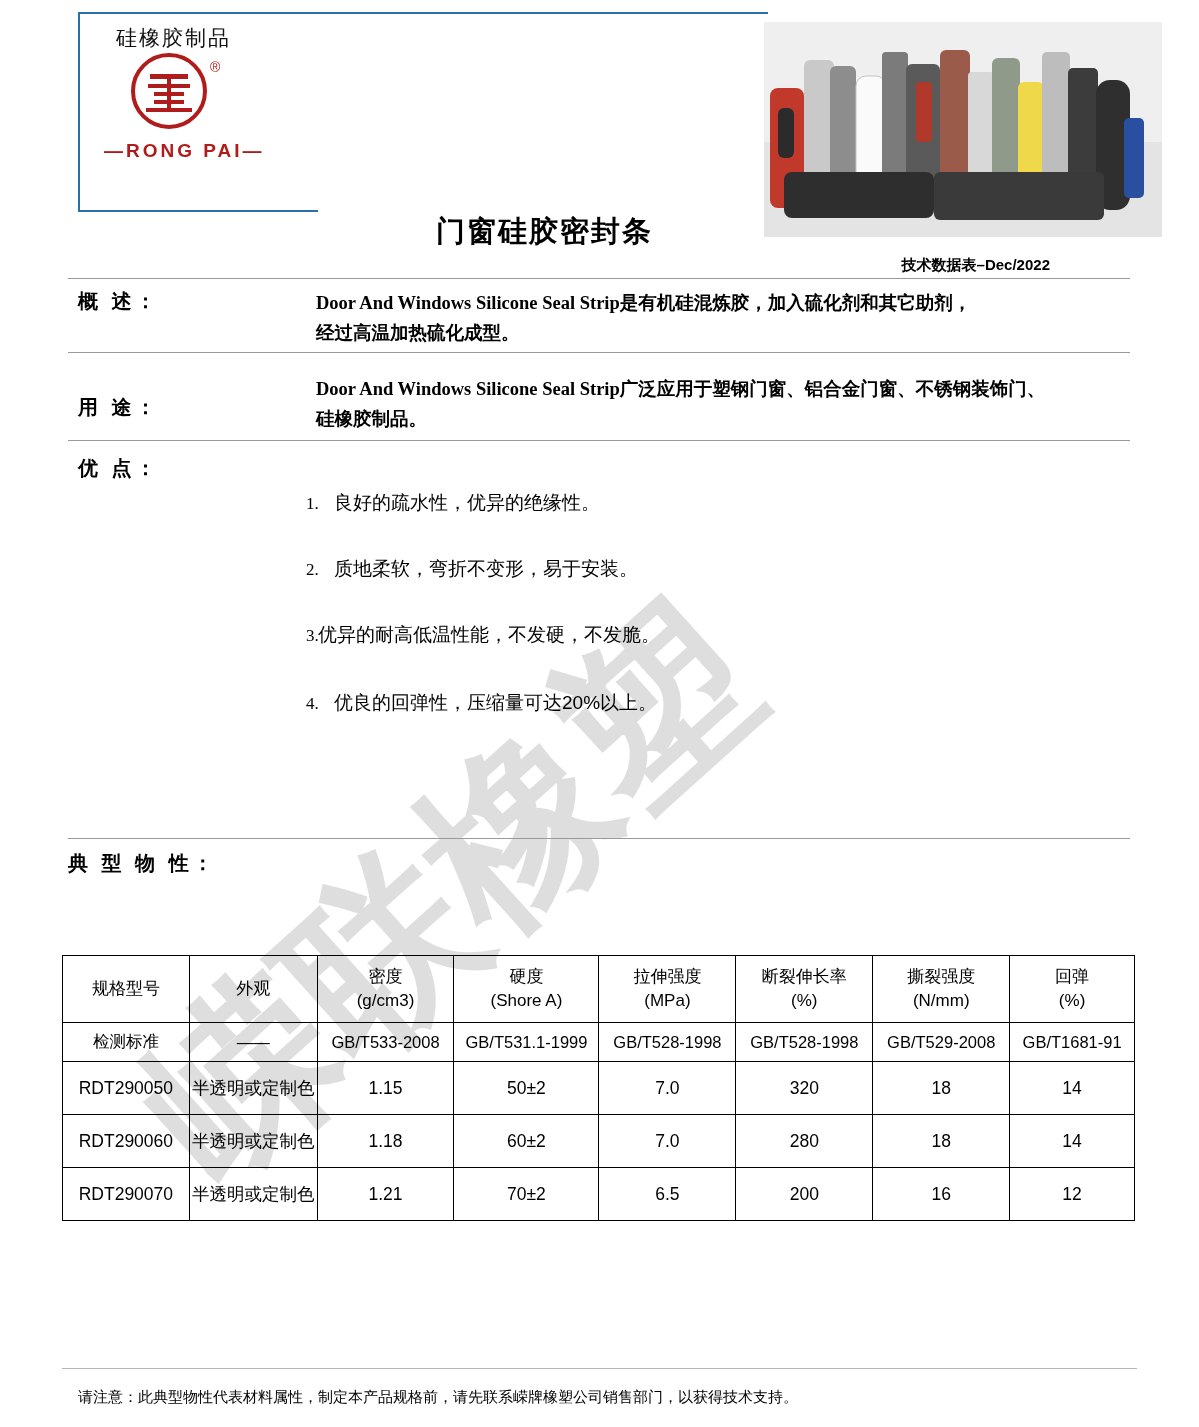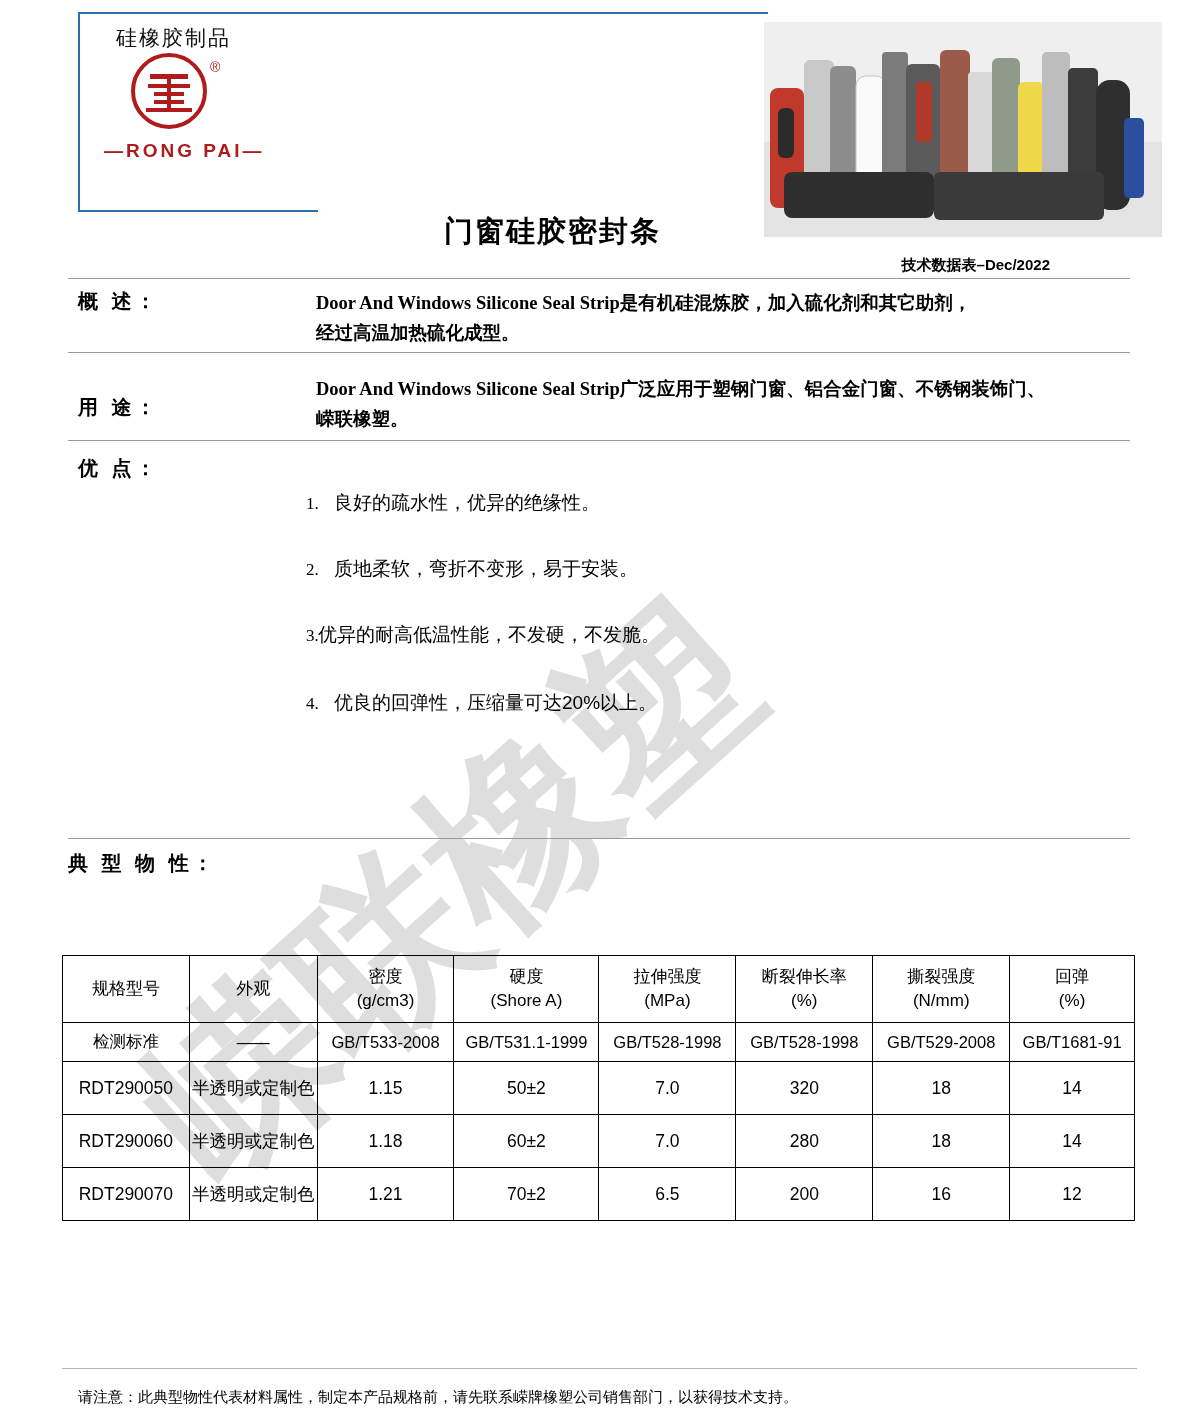--- a/index.html
+++ b/index.html
@@ -98,21 +98,20 @@
     font-family: "Liberation Serif", serif;
     letter-spacing: 0px;
   }
   .title-cn {
     position: absolute;
     left: 420px; top: 212px;
     font-size: 29px;
     font-weight: bold;
     font-family: "Liberation Sans", sans-serif;
     letter-spacing: 2px;
-    margin-left: 8px;
   }
   .datasheet-date {
     position: absolute;
     right: 165px; top: 256px;
     font-size: 15px;
     font-weight: bold;
     font-family: "Liberation Sans", sans-serif;
   }
 
   
@@ -285,21 +284,21 @@
 
   <div class="sec-label" style="left:78px; top:288px;">概 述：</div>
   <div class="sec-body" style="left:316px; top:288px; width:800px;">
     <div>Door And Windows Silicone Seal Strip是有机硅混炼胶，加入硫化剂和其它助剂，</div>
     <div>经过高温加热硫化成型。</div>
   </div>
 
   <div class="sec-label" style="left:78px; top:394px;">用 途：</div>
   <div class="sec-body" style="left:316px; top:374px; width:820px;">
     <div>Door And Windows Silicone Seal Strip广泛应用于塑钢门窗、铝合金门窗、不锈钢装饰门、</div>
-    <div>嵘联橡塑。</div>
+    <div>硅橡胶制品。</div>
   </div>
 
   <div class="sec-label" style="left:78px; top:455px;">优 点：</div>
 
   <div class="adv-num" style="left:306px; top:494px;">1.</div>
   <div class="adv-item" style="left:334px; top:490px;">良好的疏水性，优异的绝缘性。</div>
 
   <div class="adv-num" style="left:306px; top:560px;">2.</div>
   <div class="adv-item" style="left:334px; top:556px;">质地柔软，弯折不变形，易于安装。</div>
 

